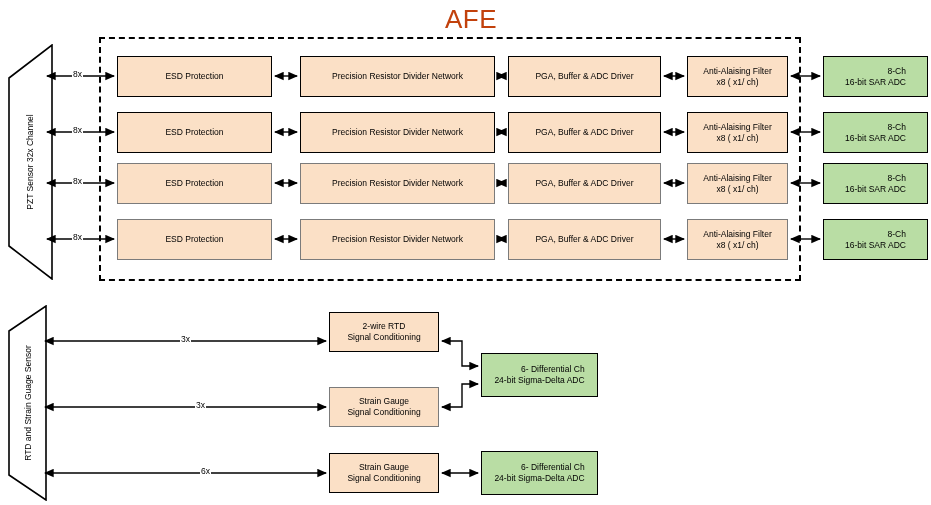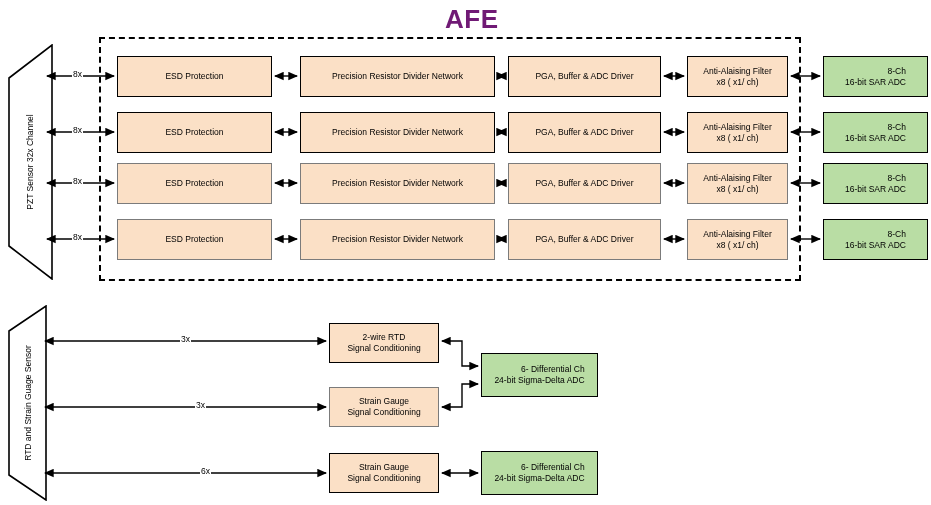--- a/index.html
+++ b/index.html
@@ -43,24 +43,23 @@
   
   .afe-dash {
     position: absolute;
     box-sizing: border-box;
     border: 2px dashed #000;
     background: transparent;
   }
   .afe-title {
     position: absolute;
     font-size: 26px;
-    color: #701a75;
+    color: #c2410c;
     letter-spacing: 0.5px;
     white-space: nowrap;
-    font-weight: bold;
   }
 
   
   .trap {
     position: absolute;
     overflow: visible;
   }
   .trap svg { display: block; }
   .trap-label {
     position: absolute;
@@ -214,21 +213,21 @@
       <span>x8 ( x1/ ch)</span>
     </span>
   </div>
   <div class="block green" style="left:823px; top:219px; width:105px; height:41px;">
     <span class="lines">
       <span>8-Ch</span>
       <span>16-bit SAR ADC</span>
     </span>
   </div>
 
-  <div class="block peach" style="left:329px; top:323px; width:110px; height:40px;">
+  <div class="block peach" style="left:329px; top:312px; width:110px; height:40px;">
     <span class="lines">
       <span>2-wire RTD</span>
       <span>Signal Conditioning</span>
     </span>
   </div>
 
   <div class="block peach gray-border" style="left:329px; top:387px; width:110px; height:40px;">
     <span class="lines">
       <span>Strain Gauge</span>
       <span>Signal Conditioning</span>

